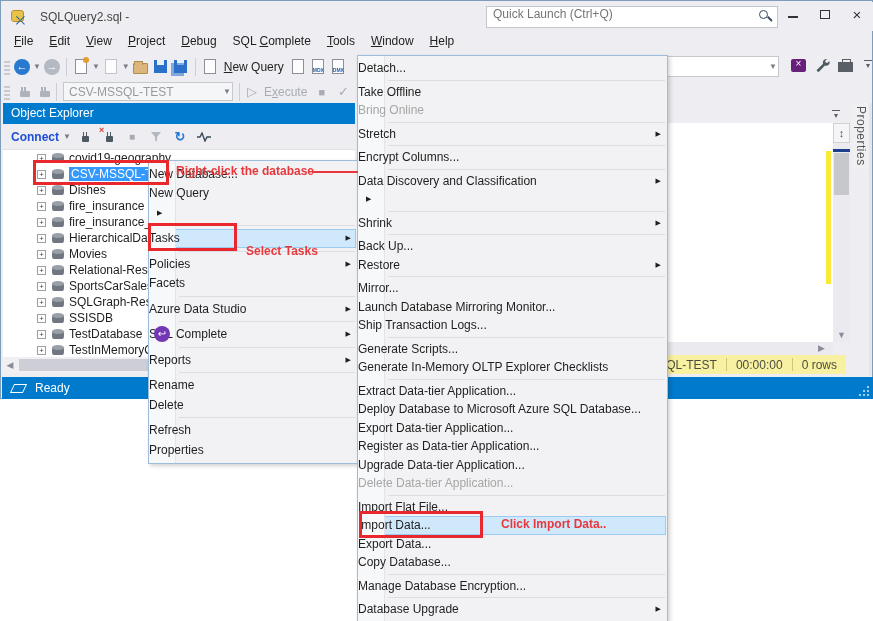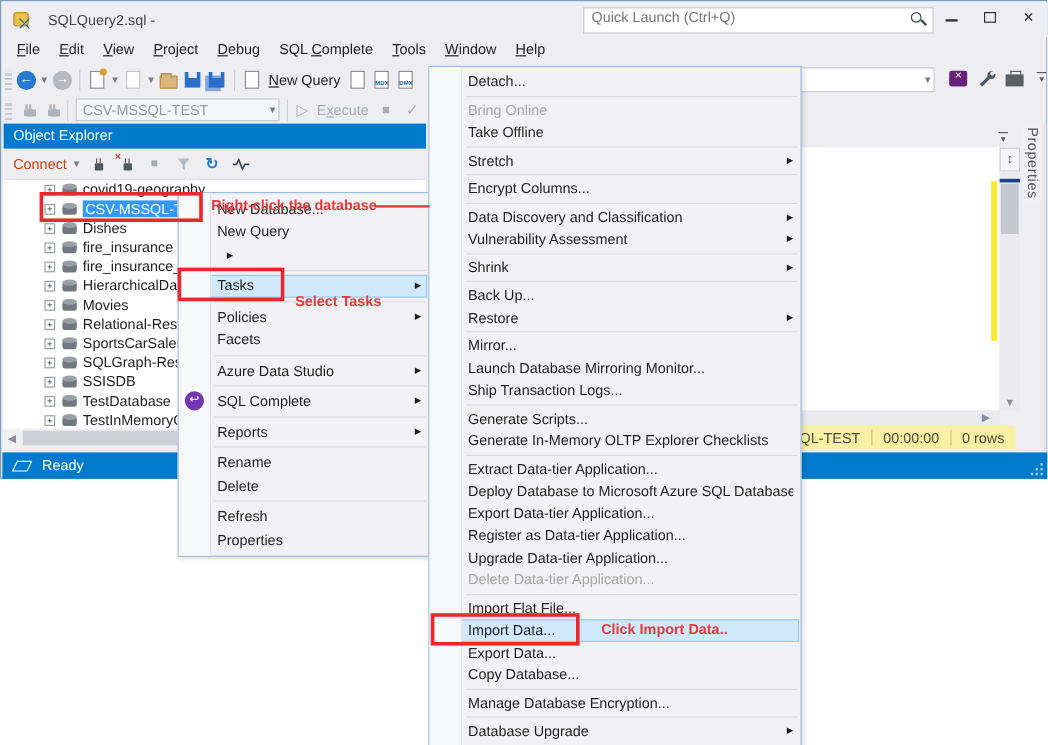--- a/index.html
+++ b/index.html
@@ -67,21 +67,21 @@
   #wrench-icon { transform:rotate(0deg); }
   #toolbox-icon { width:15px; height:10px; background:#5a5e66; position:relative; margin-top:3px; }
   #toolbox-icon:before { content:""; position:absolute; left:4px; top:-3px; width:7px; height:3px; border:1px solid #5a5e66; border-bottom:0; }
   .overflow { width:14px; height:16px; color:#5a5e66; font-size:8px; line-height:5px; text-align:center; padding-top:3px; }
   .overflow b { display:block; height:2px; border-top:1px solid #5a5e66; margin:0 3px 1px; }
 
   
   #oe { left:2px; top:102px; width:352px; height:270px; background:#fff; }
   #oe-header { left:0; top:0; width:352px; height:21px; background:#007acc; color:#fff; line-height:21px; padding-left:8px; }
   #oe-toolbar { left:0; top:21px; width:352px; height:26px; background:#eeeef2; display:flex; align-items:center; border-bottom:1px solid #e0e1e6; }
-  #oe-toolbar .lbl { margin:0 3px 0 8px; color:#c2410c; }
+  #oe-toolbar .lbl { margin:0 3px 0 8px; color:#1d4ed8;font-weight:bold; }
   .oeico { width:20px; height:18px; display:inline-flex; align-items:center; justify-content:center; margin:0 2px; }
   #oe-tree { left:0; top:47px; width:352px; height:207px; background:#fff; overflow:hidden; }
   .trow { position:relative; height:16px; display:flex; align-items:center; }
   .expand { width:9px; height:9px; border:1px solid #99a0ab; background:#fff; font-size:8px; line-height:7px; text-align:center; color:#444; margin-left:34px; flex:none; }
   .dbicon { width:12px; height:11px; position:relative; margin-left:6px; flex:none; }
   .dbicon:before { content:""; position:absolute; left:0; top:2px; width:12px; height:8px; background:#717780; border-radius:2px/3px; }
   .dbicon:after { content:""; position:absolute; left:0; top:0; width:12px; height:5px; background:#9aa0a8; border-radius:50%; }
   .tlabel { margin-left:5px; white-space:nowrap; }
   .trow.sel .tlabel { background:#3399ff; color:#fff; padding:0 2px; }
   #oe-hscroll { left:0; top:254px; width:352px; height:16px; background:#f0f0f3; display:flex; align-items:center; }
@@ -111,21 +111,21 @@
 
   
   #statusbar { left:1px; top:376px; width:871px; height:22px; background:#007acc; color:#fff; display:flex; align-items:center; }
   #ready-icon { width:13px; height:9px; border:1.5px solid #fff; transform:skewX(-25deg); margin:0 10px 0 10px; }
   #resize-grip { position:absolute; right:4px; bottom:3px; width:10px; height:10px; }
   #resize-grip i { position:absolute; width:2px; height:2px; background:#9fd0f2; box-shadow:-4px 4px 0 #9fd0f2,-8px 8px 0 #9fd0f2, 0 4px 0 #9fd0f2, -4px 8px 0 #9fd0f2, 0 8px 0 #9fd0f2; right:0; top:0; }
 
   
   .menu { background:#f2f2f4; border:1px solid #9ebcdc; box-shadow:2px 2px 4px rgba(0,0,0,.18); padding:3px 0; }
   .menu:before { content:""; position:absolute; left:0; top:0; bottom:0; width:26px; background:#f7f8fa; border-right:1px solid #e3e4e9; }
-  .mi { position:relative; display:flex; align-items:center; padding-left:32px; padding-right:6px; color:#1e1e1e; }
+  .mi { position:relative; display:flex; align-items:center; padding-right:6px; color:#1e1e1e; }
   .mi .mlabel { flex:1; white-space:nowrap; overflow:hidden; }
   .mi .marrow { color:#1e1e1e; font-size:7px; margin-left:8px; }
   .mi.disabled, .mi.disabled .marrow { color:#a6a6a6; }
   .mi.hl:after { content:""; position:absolute; left:1px; right:1px; top:0; bottom:0; background:#cfe8fb; border:1px solid #9ccbef; z-index:-1; }
   .mi .micon { position:absolute; left:5px; top:50%; margin-top:-8px; width:16px; height:16px; }
   .msep { height:1px; background:#dcdde2; margin:2px 2px 2px 30px; }
   #context-menu { left:148px; top:160px; width:210px; z-index:10; }
   #context-menu .mi { height:19.5px; }
   #context-menu .msep { margin-top:2.5px; margin-bottom:2.5px; }
   #tasks-submenu { left:357px; top:55px; width:311px; z-index:11; border-bottom:2px solid #2c5d9d; }
@@ -444,42 +444,41 @@
       </div>
       <div class="mi">
         <span class="mlabel">Properties</span>
       </div>
     </div>
   <div class="abs menu" id="tasks-submenu">
       <div class="mi">
         <span class="mlabel">Detach...</span>
       </div>
       <div class="msep"></div>
+      <div class="mi">
+        <span class="mlabel">Take Offline</span>
+      </div>
       <div class="mi disabled">
         <span class="mlabel">Bring Online</span>
       </div>
-      <div class="mi">
-        <span class="mlabel">Take Offline</span>
-      </div>
       <div class="msep"></div>
       <div class="mi">
         <span class="mlabel">Stretch</span>
         <span class="marrow">▶</span>
       </div>
       <div class="msep"></div>
       <div class="mi">
         <span class="mlabel">Encrypt Columns...</span>
       </div>
       <div class="msep"></div>
       <div class="mi">
         <span class="mlabel">Data Discovery and Classification</span>
         <span class="marrow">▶</span>
       </div>
       <div class="mi">
-        <span class="mlabel">Vulnerability Assessment</span>
         <span class="marrow">▶</span>
       </div>
       <div class="msep"></div>
       <div class="mi">
         <span class="mlabel">Shrink</span>
         <span class="marrow">▶</span>
       </div>
       <div class="msep"></div>
       <div class="mi">
         <span class="mlabel">Back Up...</span>

